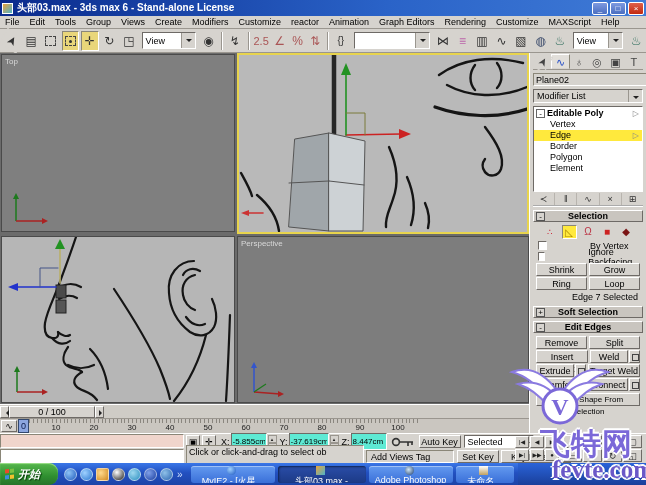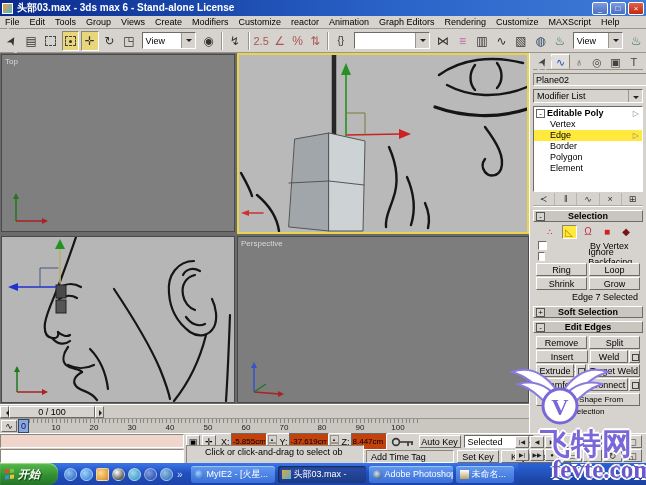--- a/index.html
+++ b/index.html
@@ -105,24 +105,24 @@
   
   #statusarea { position:absolute; left:0; top:433px; width:646px; height:30px; background:#d6d3ce; border-top:1px solid #fff; }
   #listener-pink { position:absolute; left:0; top:0; width:184px; height:14px; background:#f0d5cc; border:1px solid; border-color:#8a8678 #fff #fff #8a8678; }
   #listener-white { position:absolute; left:0; top:15px; width:184px; height:14px; background:#fff; border:1px solid; border-color:#8a8678 #fff #fff #8a8678; }
   .srow { position:absolute; display:flex; align-items:center; }
   #coord-row { left:186px; top:0; height:15px; }
   #prompt-row { left:186px; top:15px; height:15px; }
   .mini-btn { width:14px; height:13px; background:#d6d3ce; border:1px solid; border-color:#fff #6e6a66 #6e6a66 #fff;
     font-size:9px; line-height:12px; text-align:center; margin-right:2px; }
   .coord-lab { margin:0 1px 0 3px; }
-  .field { height:17px; background:#c2410c; border:1px solid; border-color:#6e6a66 #fff #fff #6e6a66; font-size:8px; font-family:inherit; padding:0 1px; }
+  .field { height:17px; background:#5eead4; border:1px solid; border-color:#6e6a66 #fff #fff #6e6a66; font-size:8px; font-family:inherit; padding:0 1px; }
   .spin { display:inline-flex; flex-direction:column; width:9px; height:13px; margin-left:1px; }
   .spin span { flex:1; font-size:5px; line-height:6px; text-align:center; background:#d6d3ce; border:1px solid #9a968f; color:#222; }
-  #prompt-box { width:178px; height:23px; background:#d6d3ce; border:1px solid; border-color:#8a8678 #fff #fff #8a8678; line-height:12px; padding-left:18px; white-space:nowrap; overflow:hidden; }
+  #prompt-box { width:178px; height:23px; background:#d6d3ce; border:1px solid; border-color:#8a8678 #fff #fff #8a8678; line-height:12px; padding-left:2px; white-space:nowrap; overflow:hidden; }
   #timetag-box { width:88px; height:13px; background:#d6d3ce; border:1px solid; border-color:#8a8678 #fff #fff #8a8678; line-height:12px; padding-left:4px; margin-left:2px; }
   #autokey-btn,#setkey-btn { width:42px; }
   #keyfilters-btn { width:70px; }
   #anim-dd { width:70px; }
   #playback { position:absolute; left:514px; top:0; width:46px; height:30px; display:flex; flex-wrap:wrap; align-content:center; }
   .pb { width:14px; height:12px; font-size:6px; line-height:11px; text-align:center; background:#d6d3ce; border:1px solid; border-color:#fff #6e6a66 #6e6a66 #fff; margin:0 0 1px 1px; color:#222; }
   #navcluster { position:absolute; left:562px; top:0; width:84px; height:30px; display:flex; flex-wrap:wrap; align-content:center; }
   .nv { width:19px; height:13px; font-size:9px; line-height:12px; text-align:center; background:#d6d3ce; border:1px solid; border-color:#fff #6e6a66 #6e6a66 #fff; margin:0 0 1px 1px; color:#333; }
   
   #taskbar { position:absolute; left:0; top:463px; width:646px; height:22px;
@@ -132,21 +132,21 @@
     box-shadow:inset 0 1px 1px #9fe08c; }
   #start-flag { width:10px; height:10px; display:grid; grid-template-columns:4px 4px; grid-gap:1px; margin-right:3px; transform:skewY(-6deg); }
   #start-flag i { display:block; width:4px; height:4px; }
   #start-label { color:#fff; font-weight:bold; font-size:11px; font-style:italic; text-shadow:1px 1px 1px #0a3a0a; }
   #quicklaunch { display:flex; align-items:center; margin-left:6px; gap:3px; }
   .ql { width:13px; height:13px; border-radius:50%; border:1px solid rgba(255,255,255,.5); }
   #ql-more { color:#cfe0ff; font-size:10px; margin-left:1px; }
   #task-buttons { display:flex; align-items:center; margin-left:8px; gap:3px; }
   .task-btn { height:17px; border-radius:3px; background:linear-gradient(#639af0,#3a6fd8); color:#fff;
     display:flex; align-items:center; padding:0 4px; font-size:9px; white-space:nowrap; overflow:hidden;
-    box-shadow:inset 0 1px 0 rgba(255,255,255,.4); }
+    box-shadow:inset 0 1px 0 rgba(255,255,255,.4);flex-direction:column; }
   .task-btn.active { background:linear-gradient(#2a4da8,#1c3a86); box-shadow:inset 1px 1px 2px #102450; }
   .task-ico { width:9px; height:9px; margin-right:3px; flex:none; }
   #tray { flex:1; height:22px; background:linear-gradient(#2a63d8,#1a3f9a); margin-left:4px; }
   
   .wm { position:absolute; pointer-events:none; }
   #wm-logo { left:508px; top:358px; }
   #wm-name { left:540px; top:424px; font-size:30px; font-weight:bold; color:#7b68d8;
     text-shadow:-2px 0 #fff,2px 0 #fff,0 -2px #fff,0 2px #fff,-1px -1px #fff,1px 1px #fff; letter-spacing:1px; }
   #wm-url { left:552px; top:456px; font-size:25px; font-weight:bold; color:#6a58c8;
     text-shadow:-2px 0 #fff,2px 0 #fff,0 -2px #fff,0 2px #fff; font-family:"Liberation Serif","DejaVu Serif",serif; }
@@ -381,26 +381,26 @@
       </div>
       <div class="chk-row">
         <span class="chk"></span>
         <span>By Vertex</span>
       </div>
       <div class="chk-row">
         <span class="chk"></span>
         <span>Ignore Backfacing</span>
       </div>
       <div class="btn-grid">
+        <span class="btn">Shrink</span>
+        <span class="btn">Grow</span>
+      </div>
+      <div class="btn-grid">
         <span class="btn">Ring</span>
         <span class="btn">Loop</span>
-      </div>
-      <div class="btn-grid">
-        <span class="btn">Shrink</span>
-        <span class="btn">Grow</span>
       </div>
       <div class="sel-status">Edge 7 Selected</div>
     </div>
 
     <div class="rollout-h">
       <span class="pm">+</span>
       <span>Soft Selection</span>
     </div>
 
     <div class="rollout-h">
@@ -490,21 +490,21 @@
       </svg>
       <span class="btn" id="autokey-btn">Auto Key</span>
       <span class="dropdown" id="anim-dd" style="height:13px;">
         <span>Selected</span>
         <span class="arrow-btn"></span>
       </span>
     </div>
 
     <div class="srow" id="prompt-row">
       <span id="prompt-box">Click or click-and-drag to select ob</span>
-      <span id="timetag-box">Add Time Tag</span>
+      <span id="timetag-box">Add Views Tag</span>
       <span class="btn" id="setkey-btn" style="margin-left:3px;">Set Key</span>
       <span class="btn" id="keyfilters-btn" style="margin-left:2px;">Key Filters...</span>
     </div>
 
     <div id="playback">
       <span class="pb">|◀</span>
       <span class="pb">◀</span>
       <span class="pb">▶</span>
       <span class="pb">▶|</span>
       <span class="pb">▶▶</span>

